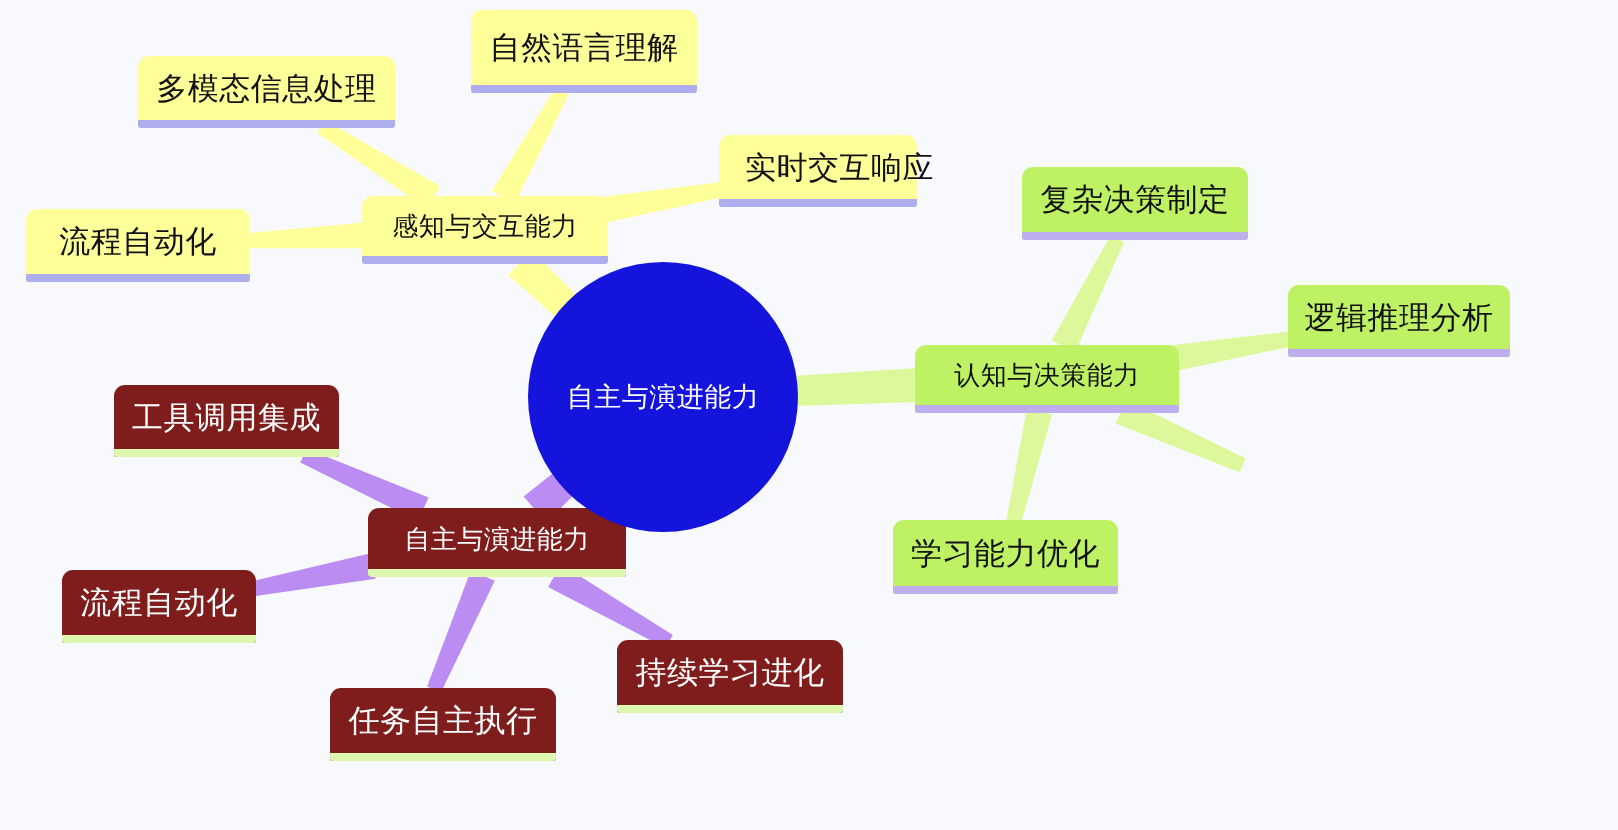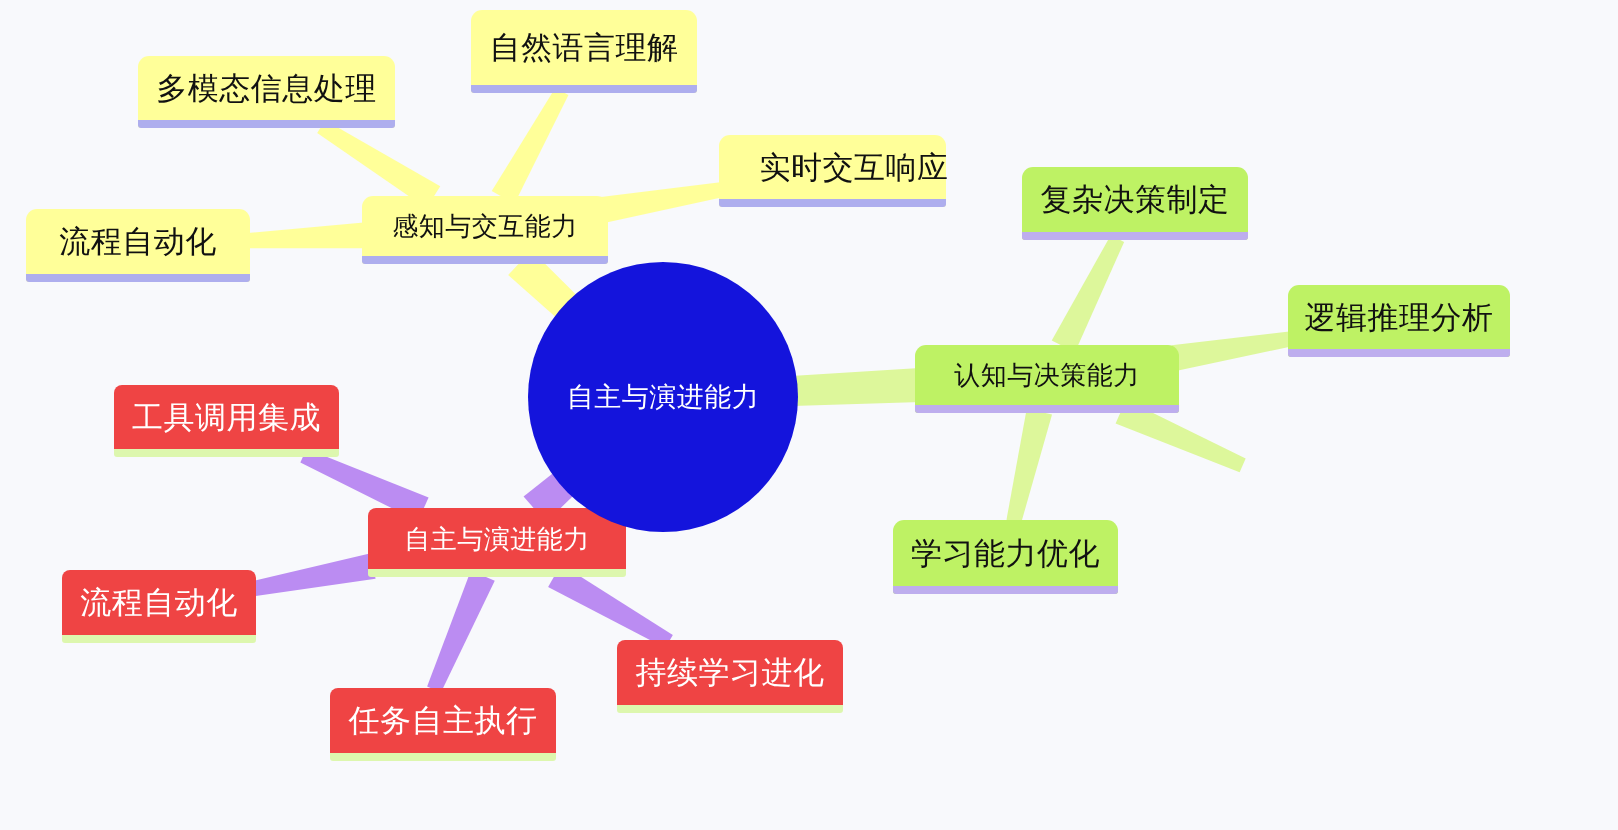--- a/index.html
+++ b/index.html
@@ -67,23 +67,22 @@
   }
   .node.theme-yellow::after { background: #aeaeee; }
   
   .node.theme-green {
     background: #bef264;
     color: #111111;
   }
   .node.theme-green::after { background: #beaeee; }
   
   .node.theme-purple {
-    background: #ef4444;
+    background: #7f1d1d;
     color: #ffffff;
-    border-radius: 8px;
   }
   .node.theme-purple::after { background: #ddf7ae; }
 
   .size-branch { font-size: 26px; }
   .size-leaf   { font-size: 31px; }
 </style>
 </head>
 <body>
 
 <div id="mindmap">
@@ -106,21 +105,21 @@
     </svg>
 <div class="node topic theme-yellow size-branch" style="left: 362px; top: 196px; width: 246px; height: 68px;">
       <span>感知与交互能力</span>
     </div>
     <div class="node topic theme-yellow size-leaf" style="left: 138px; top: 56px; width: 257px; height: 72px;">
       <span>多模态信息处理</span>
     </div>
     <div class="node topic theme-yellow size-leaf" style="left: 471px; top: 10px; width: 226px; height: 83px;">
       <span>自然语言理解</span>
     </div>
-    <div class="node topic theme-yellow size-leaf" style="left: 719px; top: 135px; width: 227px; height: 72px; padding-left: 43px;">
+    <div class="node topic theme-yellow size-leaf" style="left: 719px; top: 135px; width: 198px; height: 72px; padding-left: 43px;">
       <span>实时交互响应</span>
     </div>
     <div class="node topic theme-yellow size-leaf" style="left: 26px; top: 209px; width: 224px; height: 73px;">
       <span>流程自动化</span>
     </div>
     <div class="node topic theme-green size-branch" style="left: 915px; top: 345px; width: 264px; height: 68px;">
       <span>认知与决策能力</span>
     </div>
     <div class="node topic theme-green size-leaf" style="left: 1022px; top: 167px; width: 226px; height: 73px;">
       <span>复杂决策制定</span>

